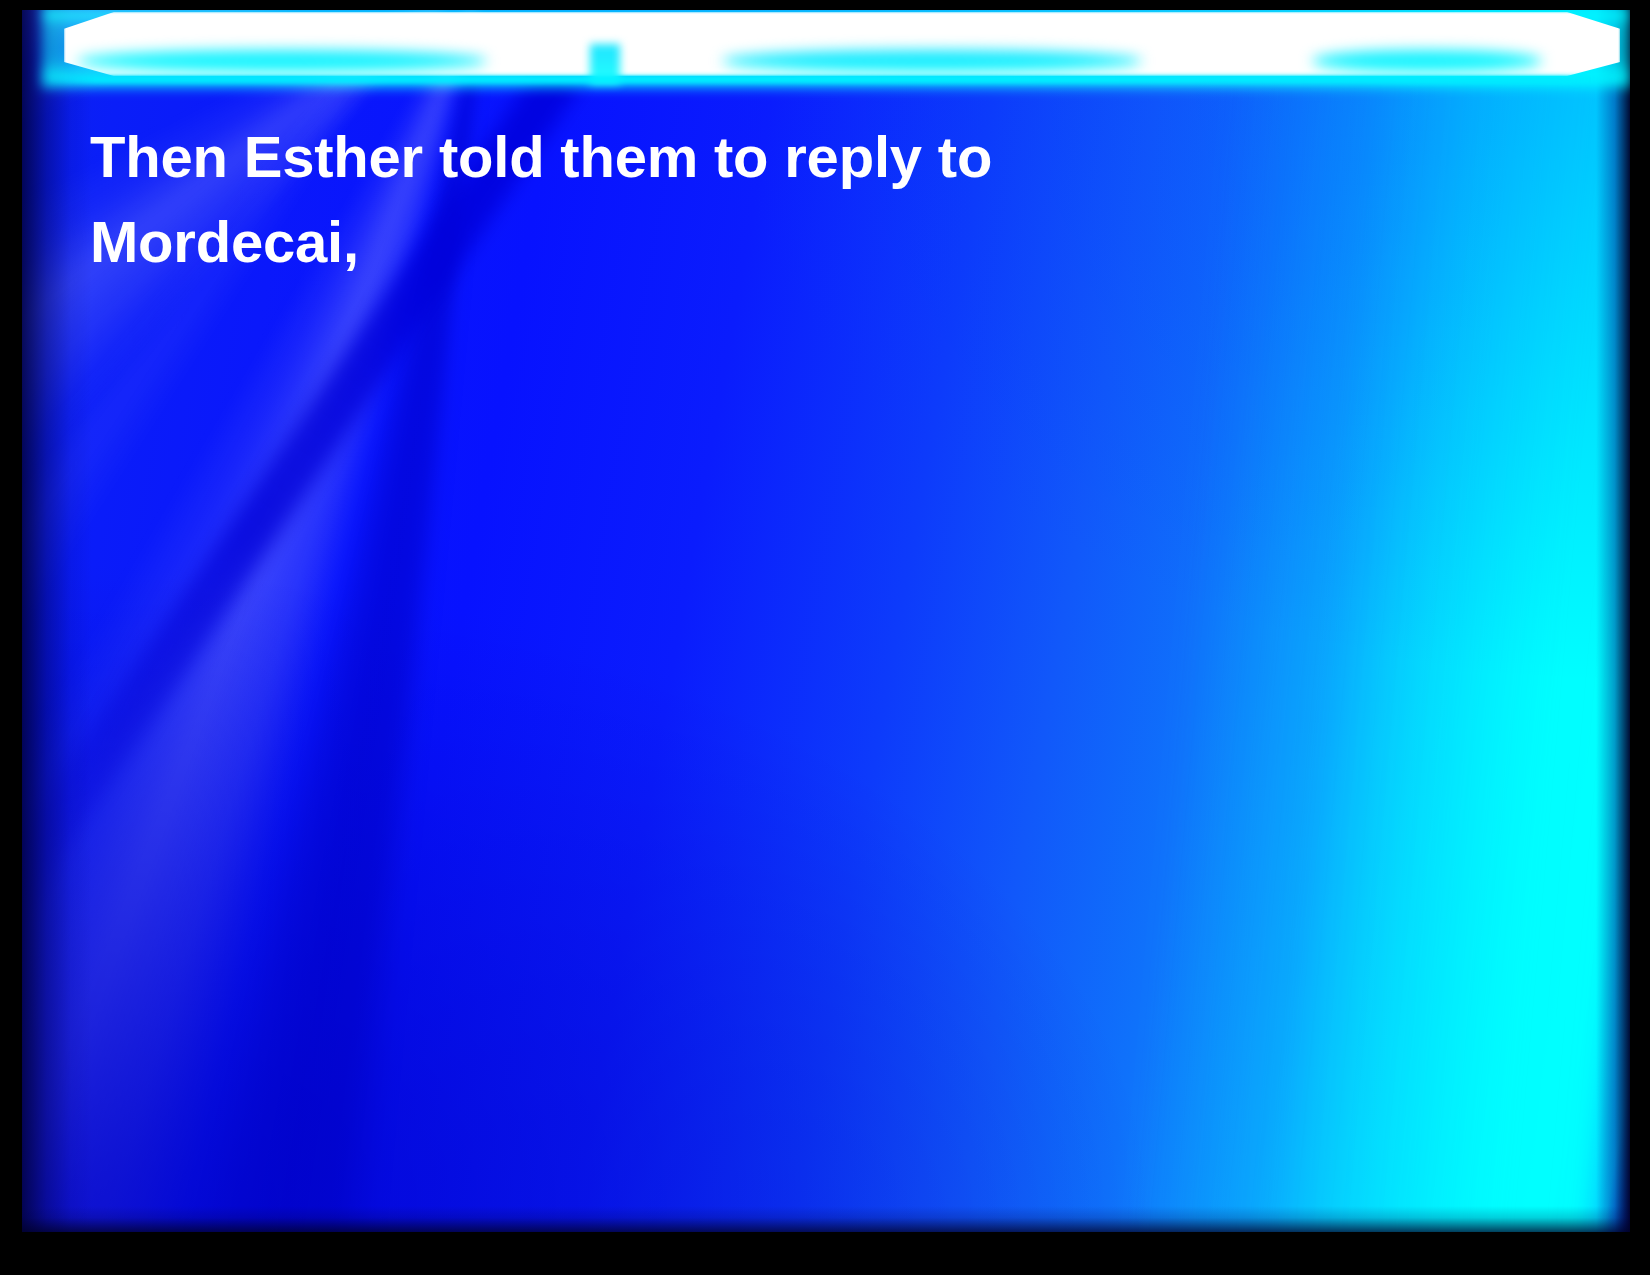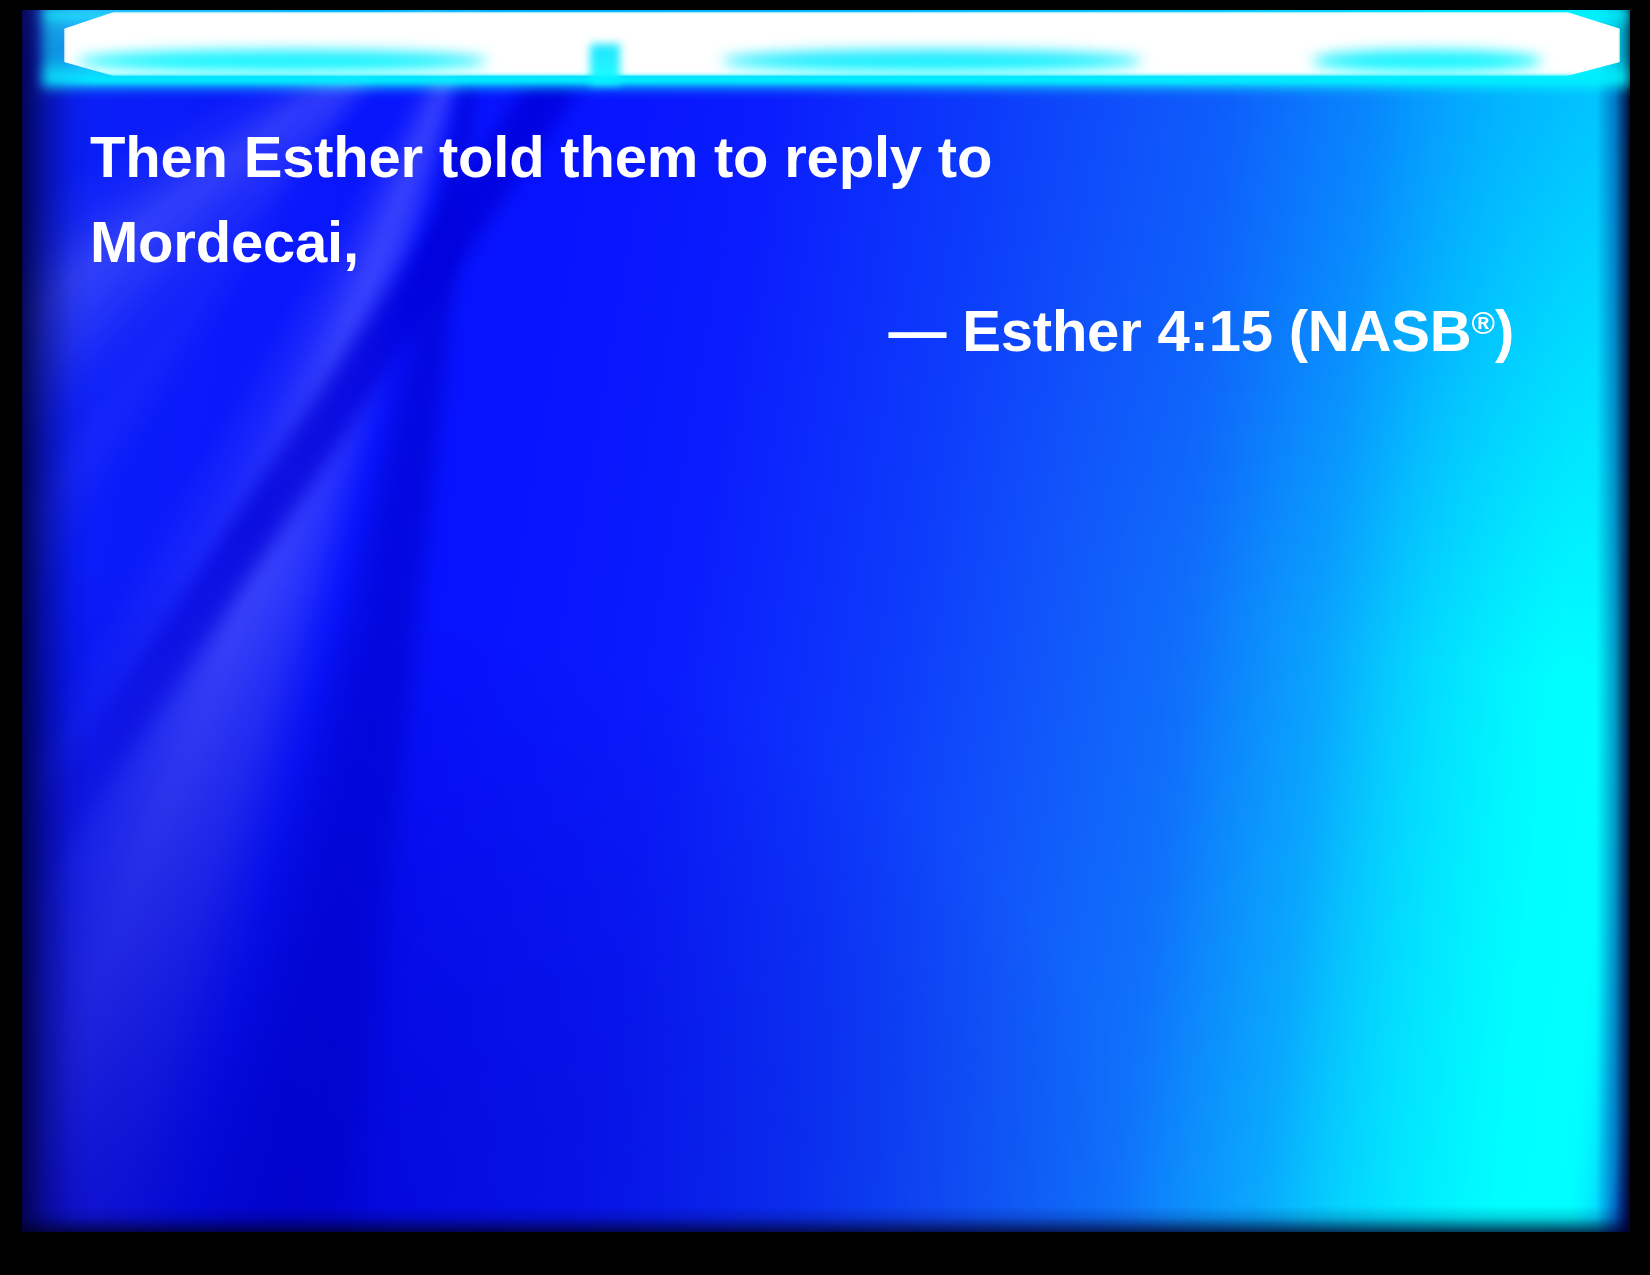--- a/index.html
+++ b/index.html
@@ -309,18 +309,15 @@
       <div class="band-blob b2"></div>
       <div class="band-blob b3"></div>
       <div class="band-notch"></div>
       <div class="top-band-glow"></div>
       <div class="band-underline"></div>
     </div>
 
     <div class="verse">Then Esther told them to reply to
 Mordecai,</div>
 
-    <div class="citation">
-      <span>—</span><span> </span><span>Esther</span><span> </span><span>4:15</span><span> </span><span>(NASB</span><span class="reg">®</span><span>)</span>
-    </div>
 
   </div>
 </div>
 
 </body></html>

